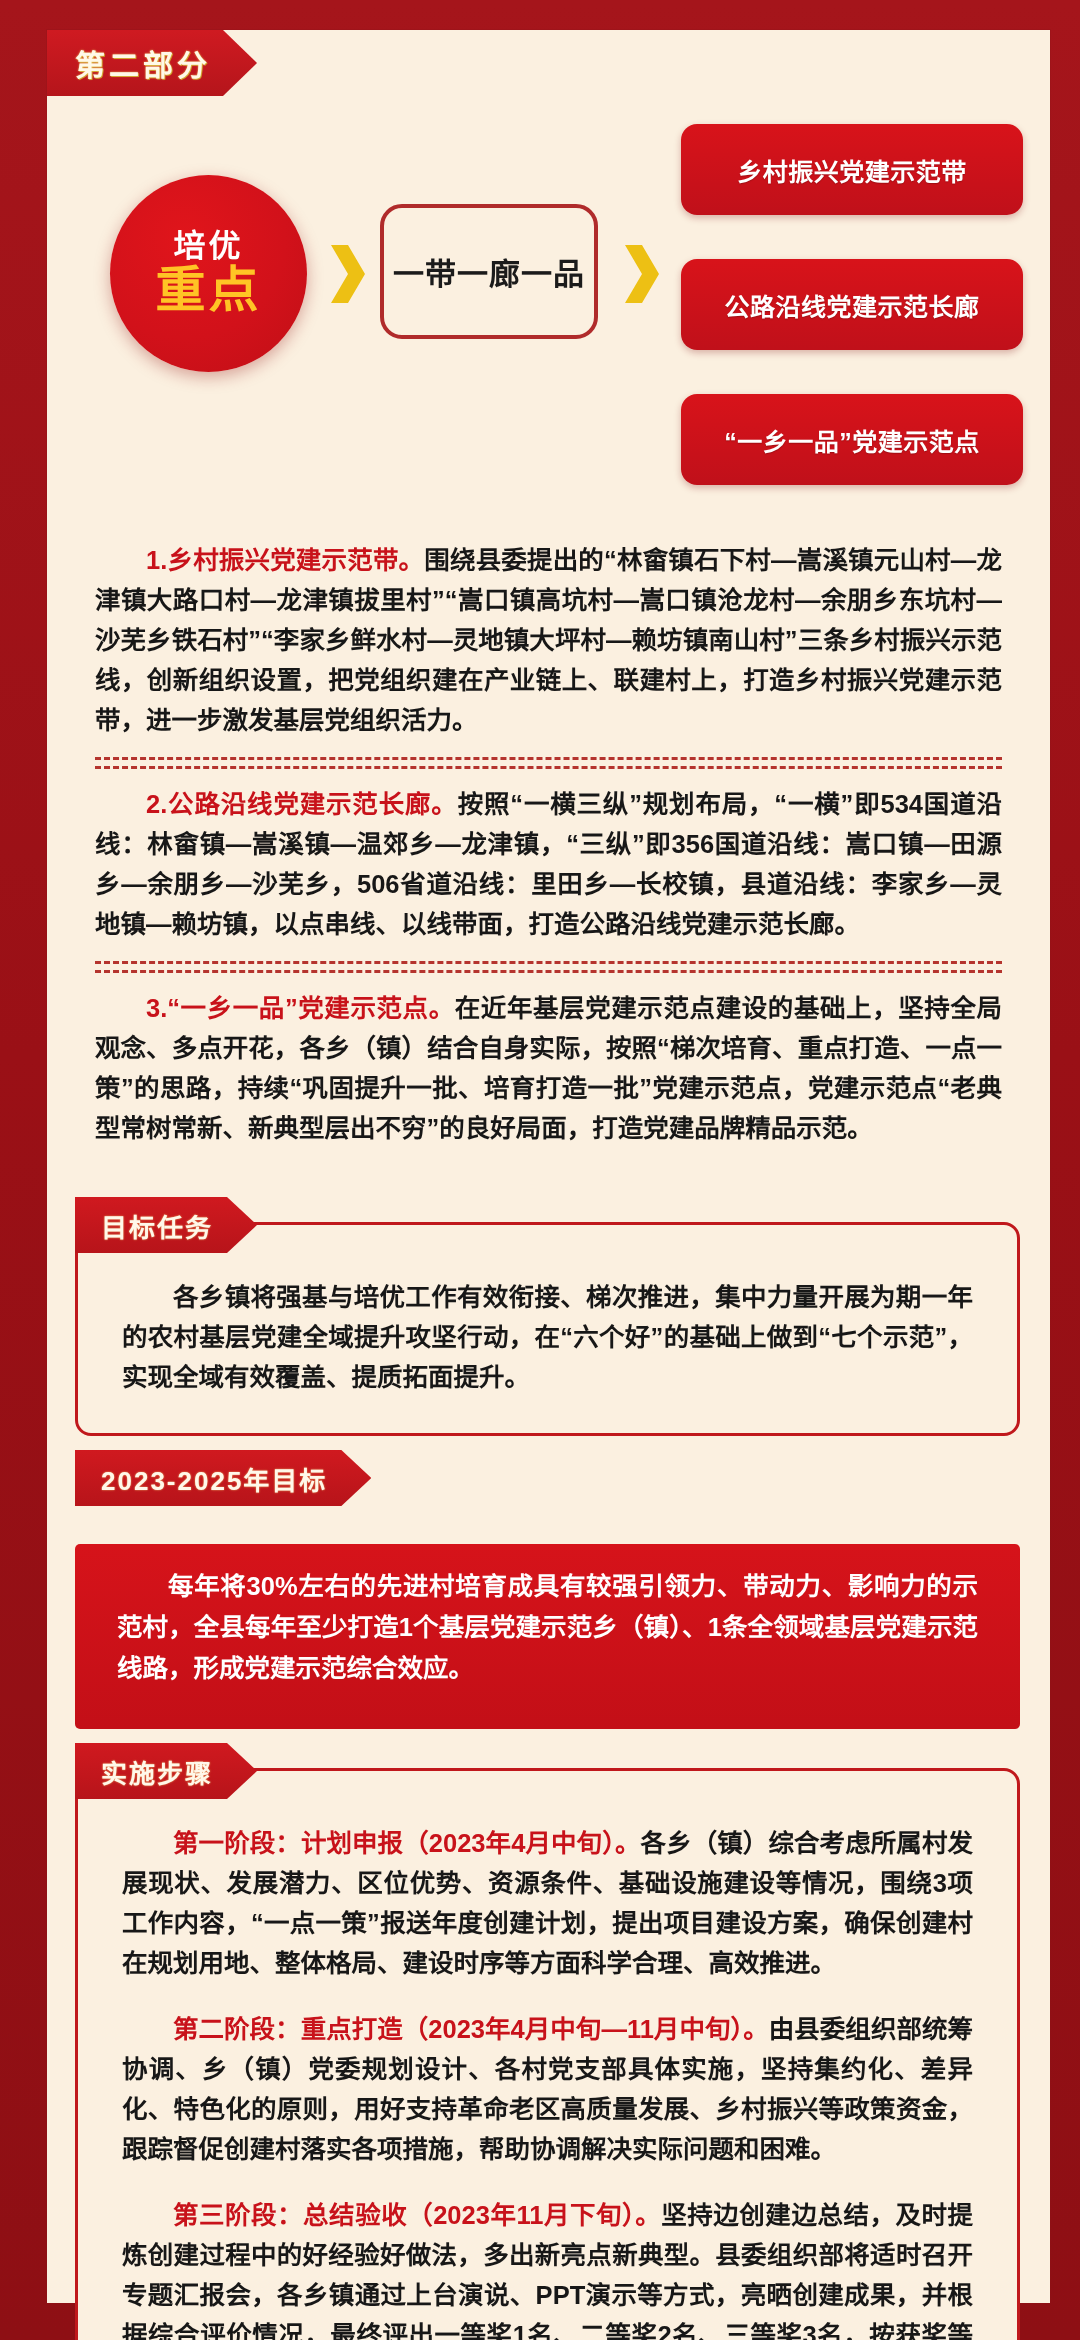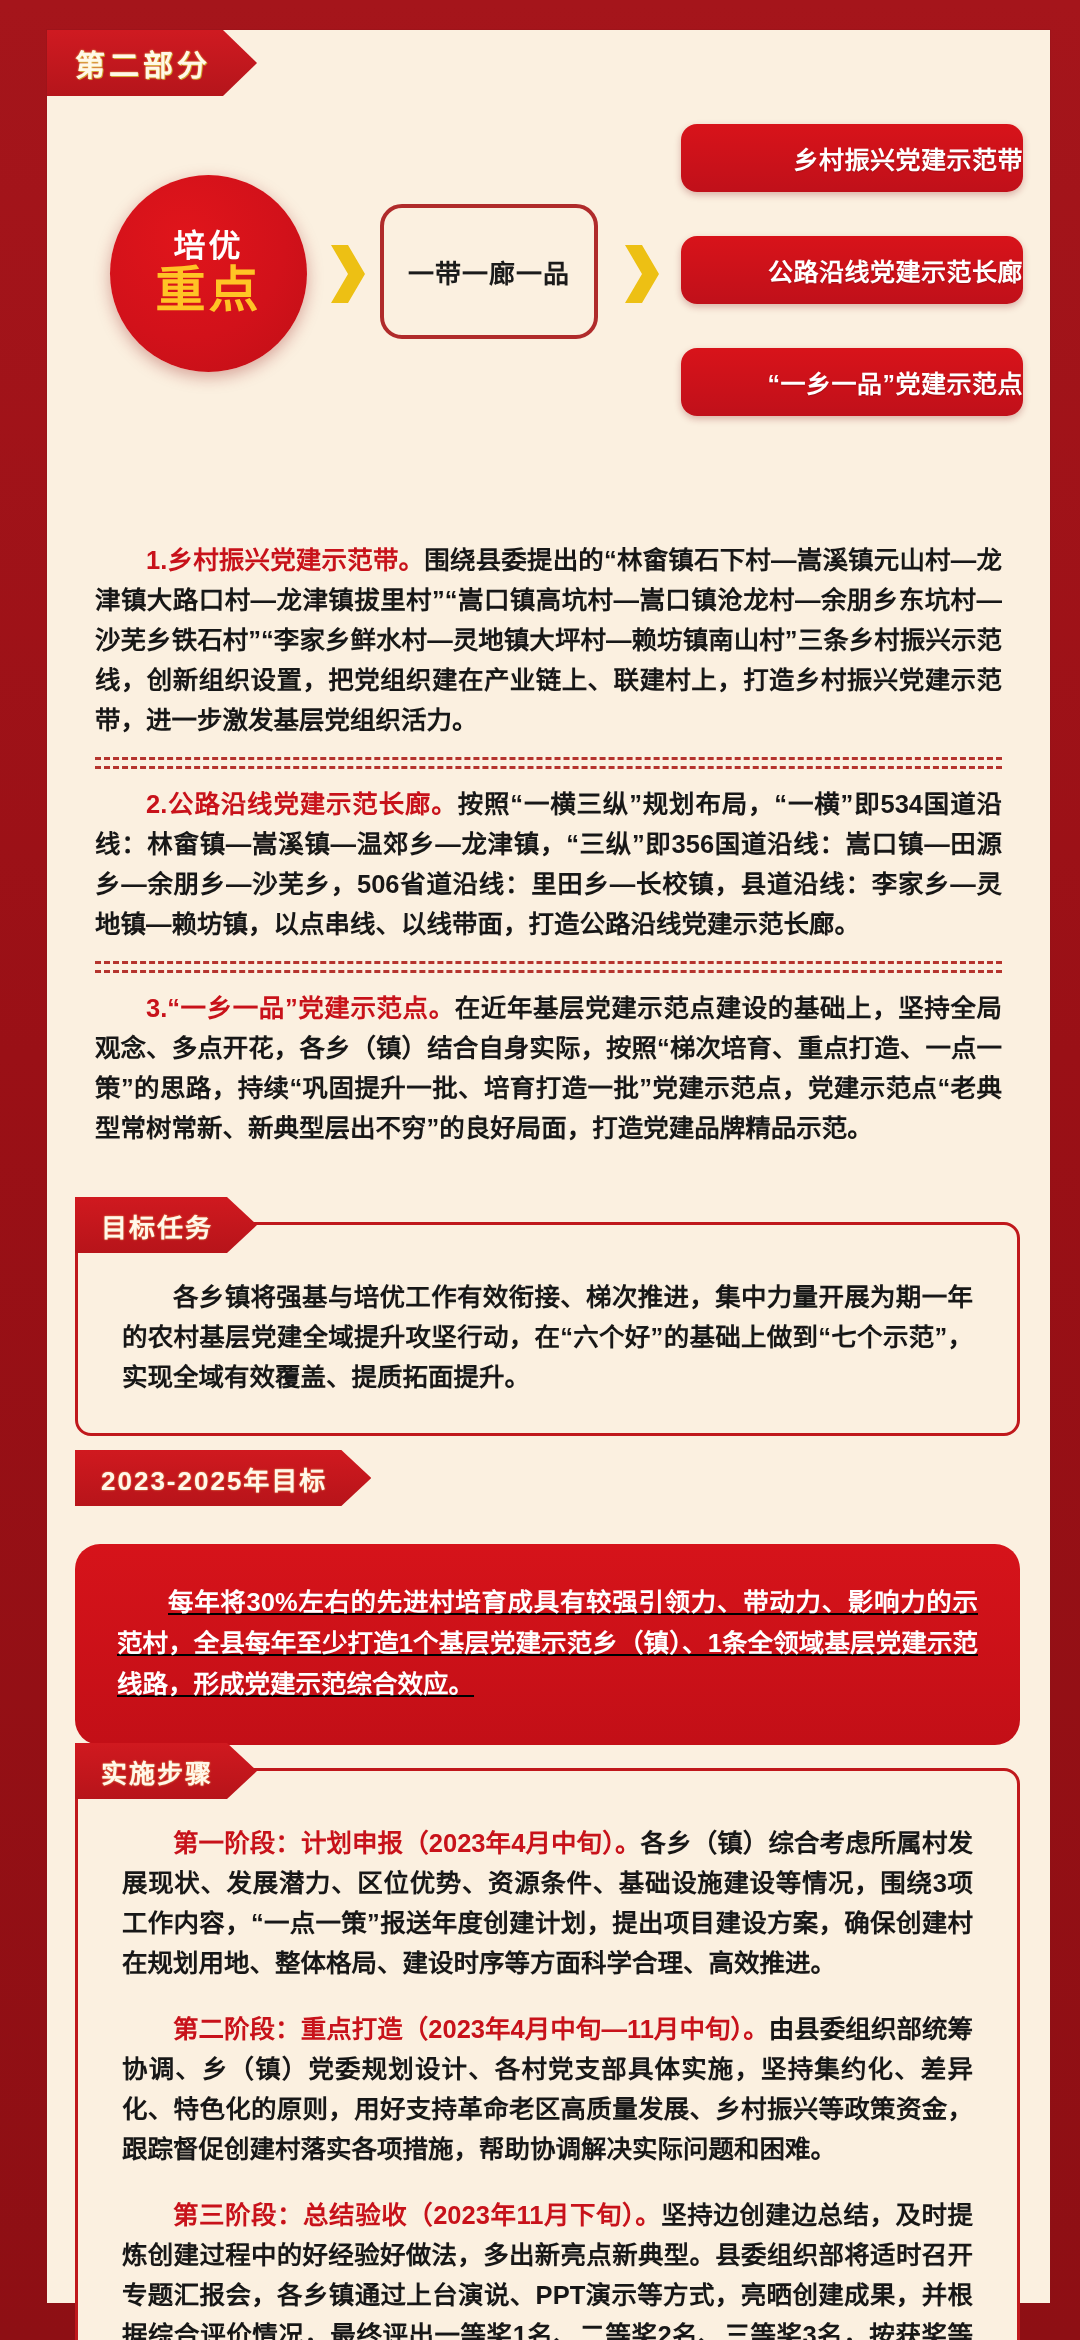--- a/index.html
+++ b/index.html
@@ -112,40 +112,40 @@
     width: 218px;
     height: 135px;
     border: 4px solid #b02b2b;
     border-radius: 22px;
     background: #fbf0e0;
     display: flex;
     align-items: center;
     justify-content: center;
   }
   .mid-box span {
-    font-size: 26px;
+    font-size: 31px;
     font-weight: bold;
     color: #1b1b1b;
     letter-spacing: 1px;
   }
 
   .pill-col {
     position: absolute;
     left: 634px;
     top: -46px;
     width: 342px;
   }
   .pill {
     width: 100%;
-    height: 68px;
+    height: 91px;
     border-radius: 16px;
     background: linear-gradient(180deg, #d8131a 0%, #c0101a 100%);
     display: flex;
     align-items: center;
-    justify-content: flex-end;
+    justify-content: center;
     margin-bottom: 44px;
     box-shadow: 0 3px 7px rgba(130,15,18,.28);
   }
   .pill:last-child { margin-bottom: 0; }
   .pill span {
     font-size: 25px;
     font-weight: bold;
     color: #ffffff;
     letter-spacing: .5px;
     white-space: nowrap;
@@ -225,23 +225,22 @@
   }
   .sec-body {
     padding: 52px 44px 36px 44px;
   }
   .sec-body .para { text-indent: 51px; }
 
   
   .red-callout {
     margin: 14px 0 0 0;
     background: linear-gradient(180deg,#d6131a 0%, #c30f17 100%);
-    border-radius: 25px;
-    padding: 38px 42px 40px 42px;
-    text-decoration: underline;
+    border-radius: 5px;
+    padding: 22px 42px 40px 42px;
   }
   .red-callout p {
     font-size: 25.5px;
     line-height: 41px;
     font-weight: bold;
     color: #ffffff;
     text-align: justify;
     text-justify: inter-ideograph;
     text-indent: 51px;
   }

